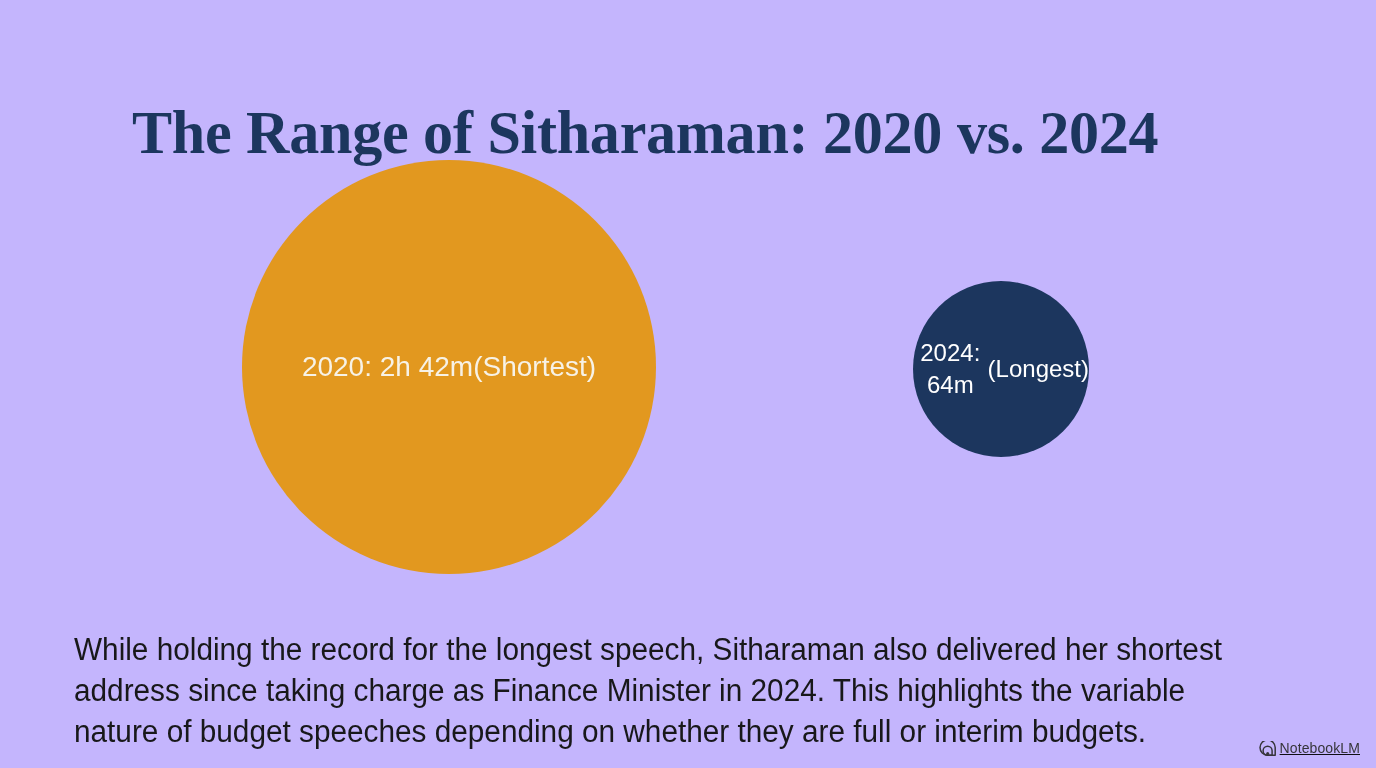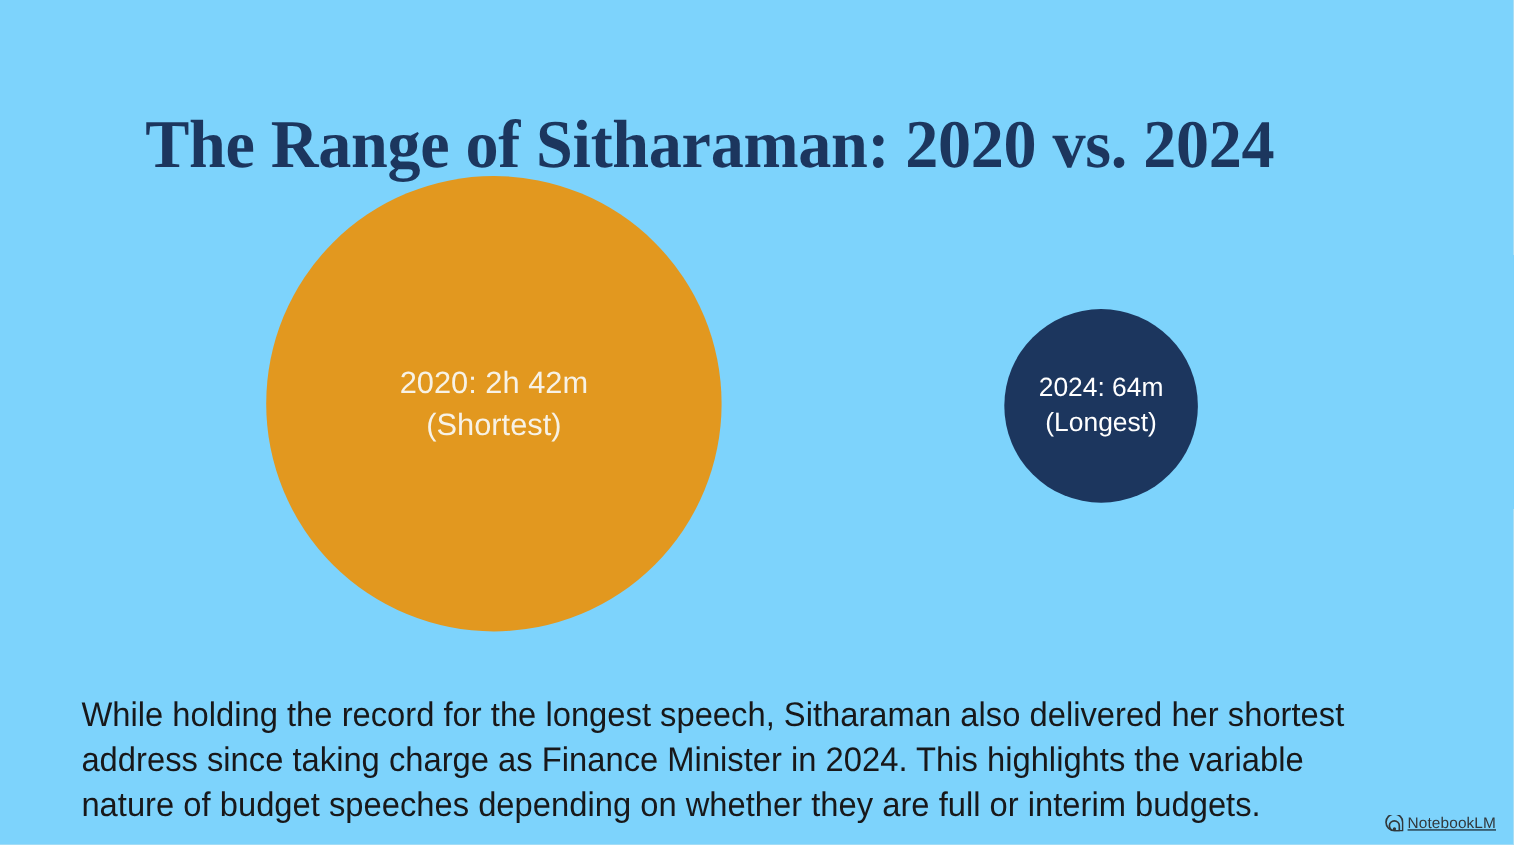--- a/index.html
+++ b/index.html
@@ -12,21 +12,21 @@
     overflow: hidden;
     background: #f4f0e8;
     font-family: "Liberation Sans", sans-serif;
     -webkit-font-smoothing: antialiased;
   }
 
   .slide {
     position: relative;
     width: 1376px;
     height: 768px;
-    background: #7dd3fc;
+    background: #c4b5fd;
     box-sizing: border-box;
   }
 
   
   .title {
     position: absolute;
     left: 132px;
     top: 52px;
     width: 1130px;
     font-family: "Liberation Serif", "DejaVu Serif", serif;
@@ -46,21 +46,21 @@
     left: 0;
     top: 150px;
     width: 1376px;
     height: 440px;
   }
 
   .bubble {
     position: absolute;
     border-radius: 50%;
     display: flex;
-    flex-direction: column;
+    flex-direction: row;
     align-items: center;
     justify-content: center;
     text-align: center;
     box-sizing: border-box;
   }
 
   .bubble-label {
     font-family: "Liberation Sans", sans-serif;
     font-weight: 400;
     display: block;

